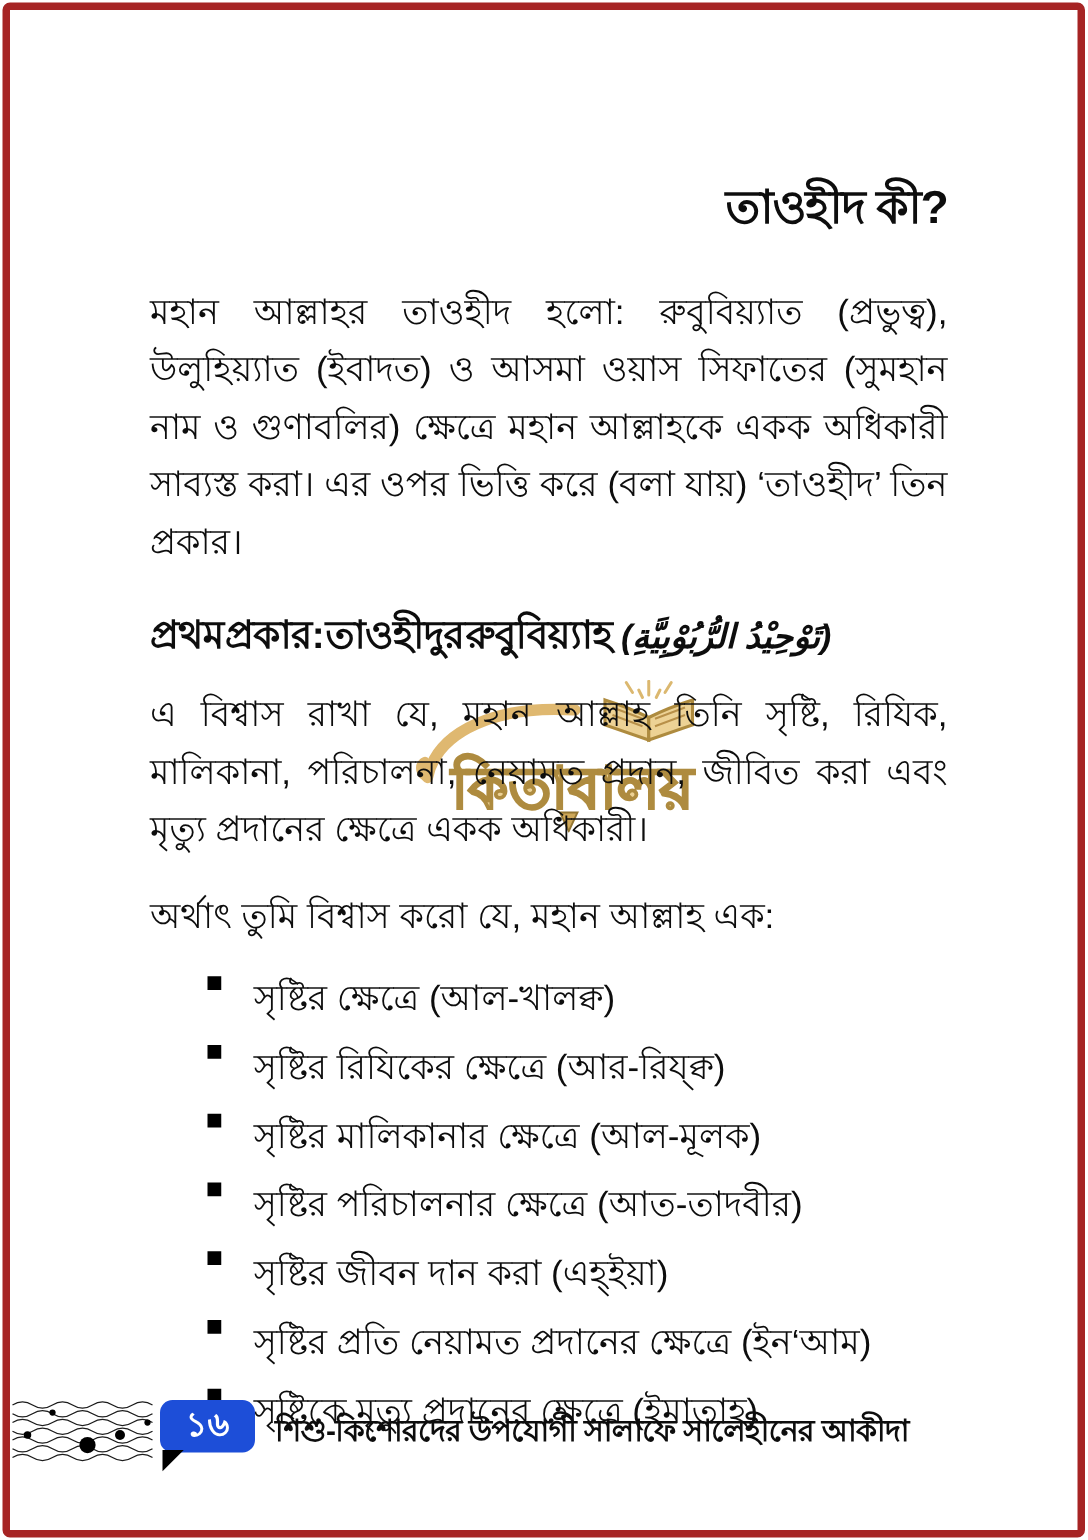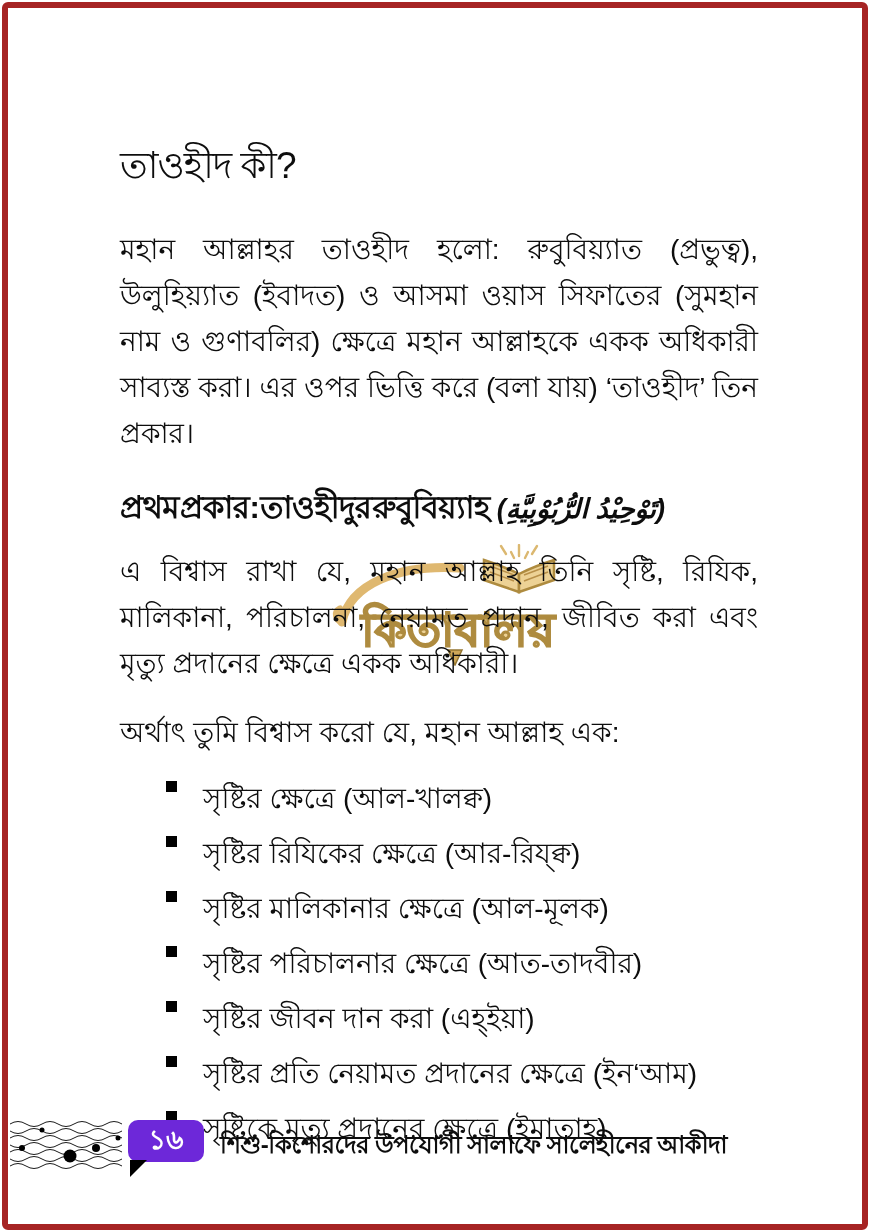--- a/index.html
+++ b/index.html
@@ -19,23 +19,23 @@
     z-index:6;
   }
   .content{
     position:absolute;
     left:120px;top:136px;
     width:638px;
     z-index:2;
   }
   .page-title{
     margin:0 0 28px 0;
-    text-align:left;
+    text-align:right;
     font-size:37px;
-    font-weight:normal;
+    font-weight:bold;
     letter-spacing:-1px;
   }
   .lead-paragraph{
     margin:0 0 26px 0;
     font-size:28px;
     line-height:46px;
     text-align:justify;
   }
   .section-heading{
     margin:14px 0 14px 0;
@@ -99,21 +99,21 @@
     width:870px;height:90px;
     z-index:3;
   }
   .footer-waves{
     position:absolute;left:8px;top:10px;
   }
   .page-badge{
     position:absolute;
     left:128px;top:12px;
     width:76px;height:42px;
-    background:#6d28d9;
+    background:#1d4ed8;
     border-radius:10px;
     display:flex;align-items:center;justify-content:center;
   }
   .page-badge::after{
     content:"";
     position:absolute;
     left:2px;bottom:-15px;
     width:0;height:0;
     border-top:17px solid #000;
     border-right:17px solid transparent;

